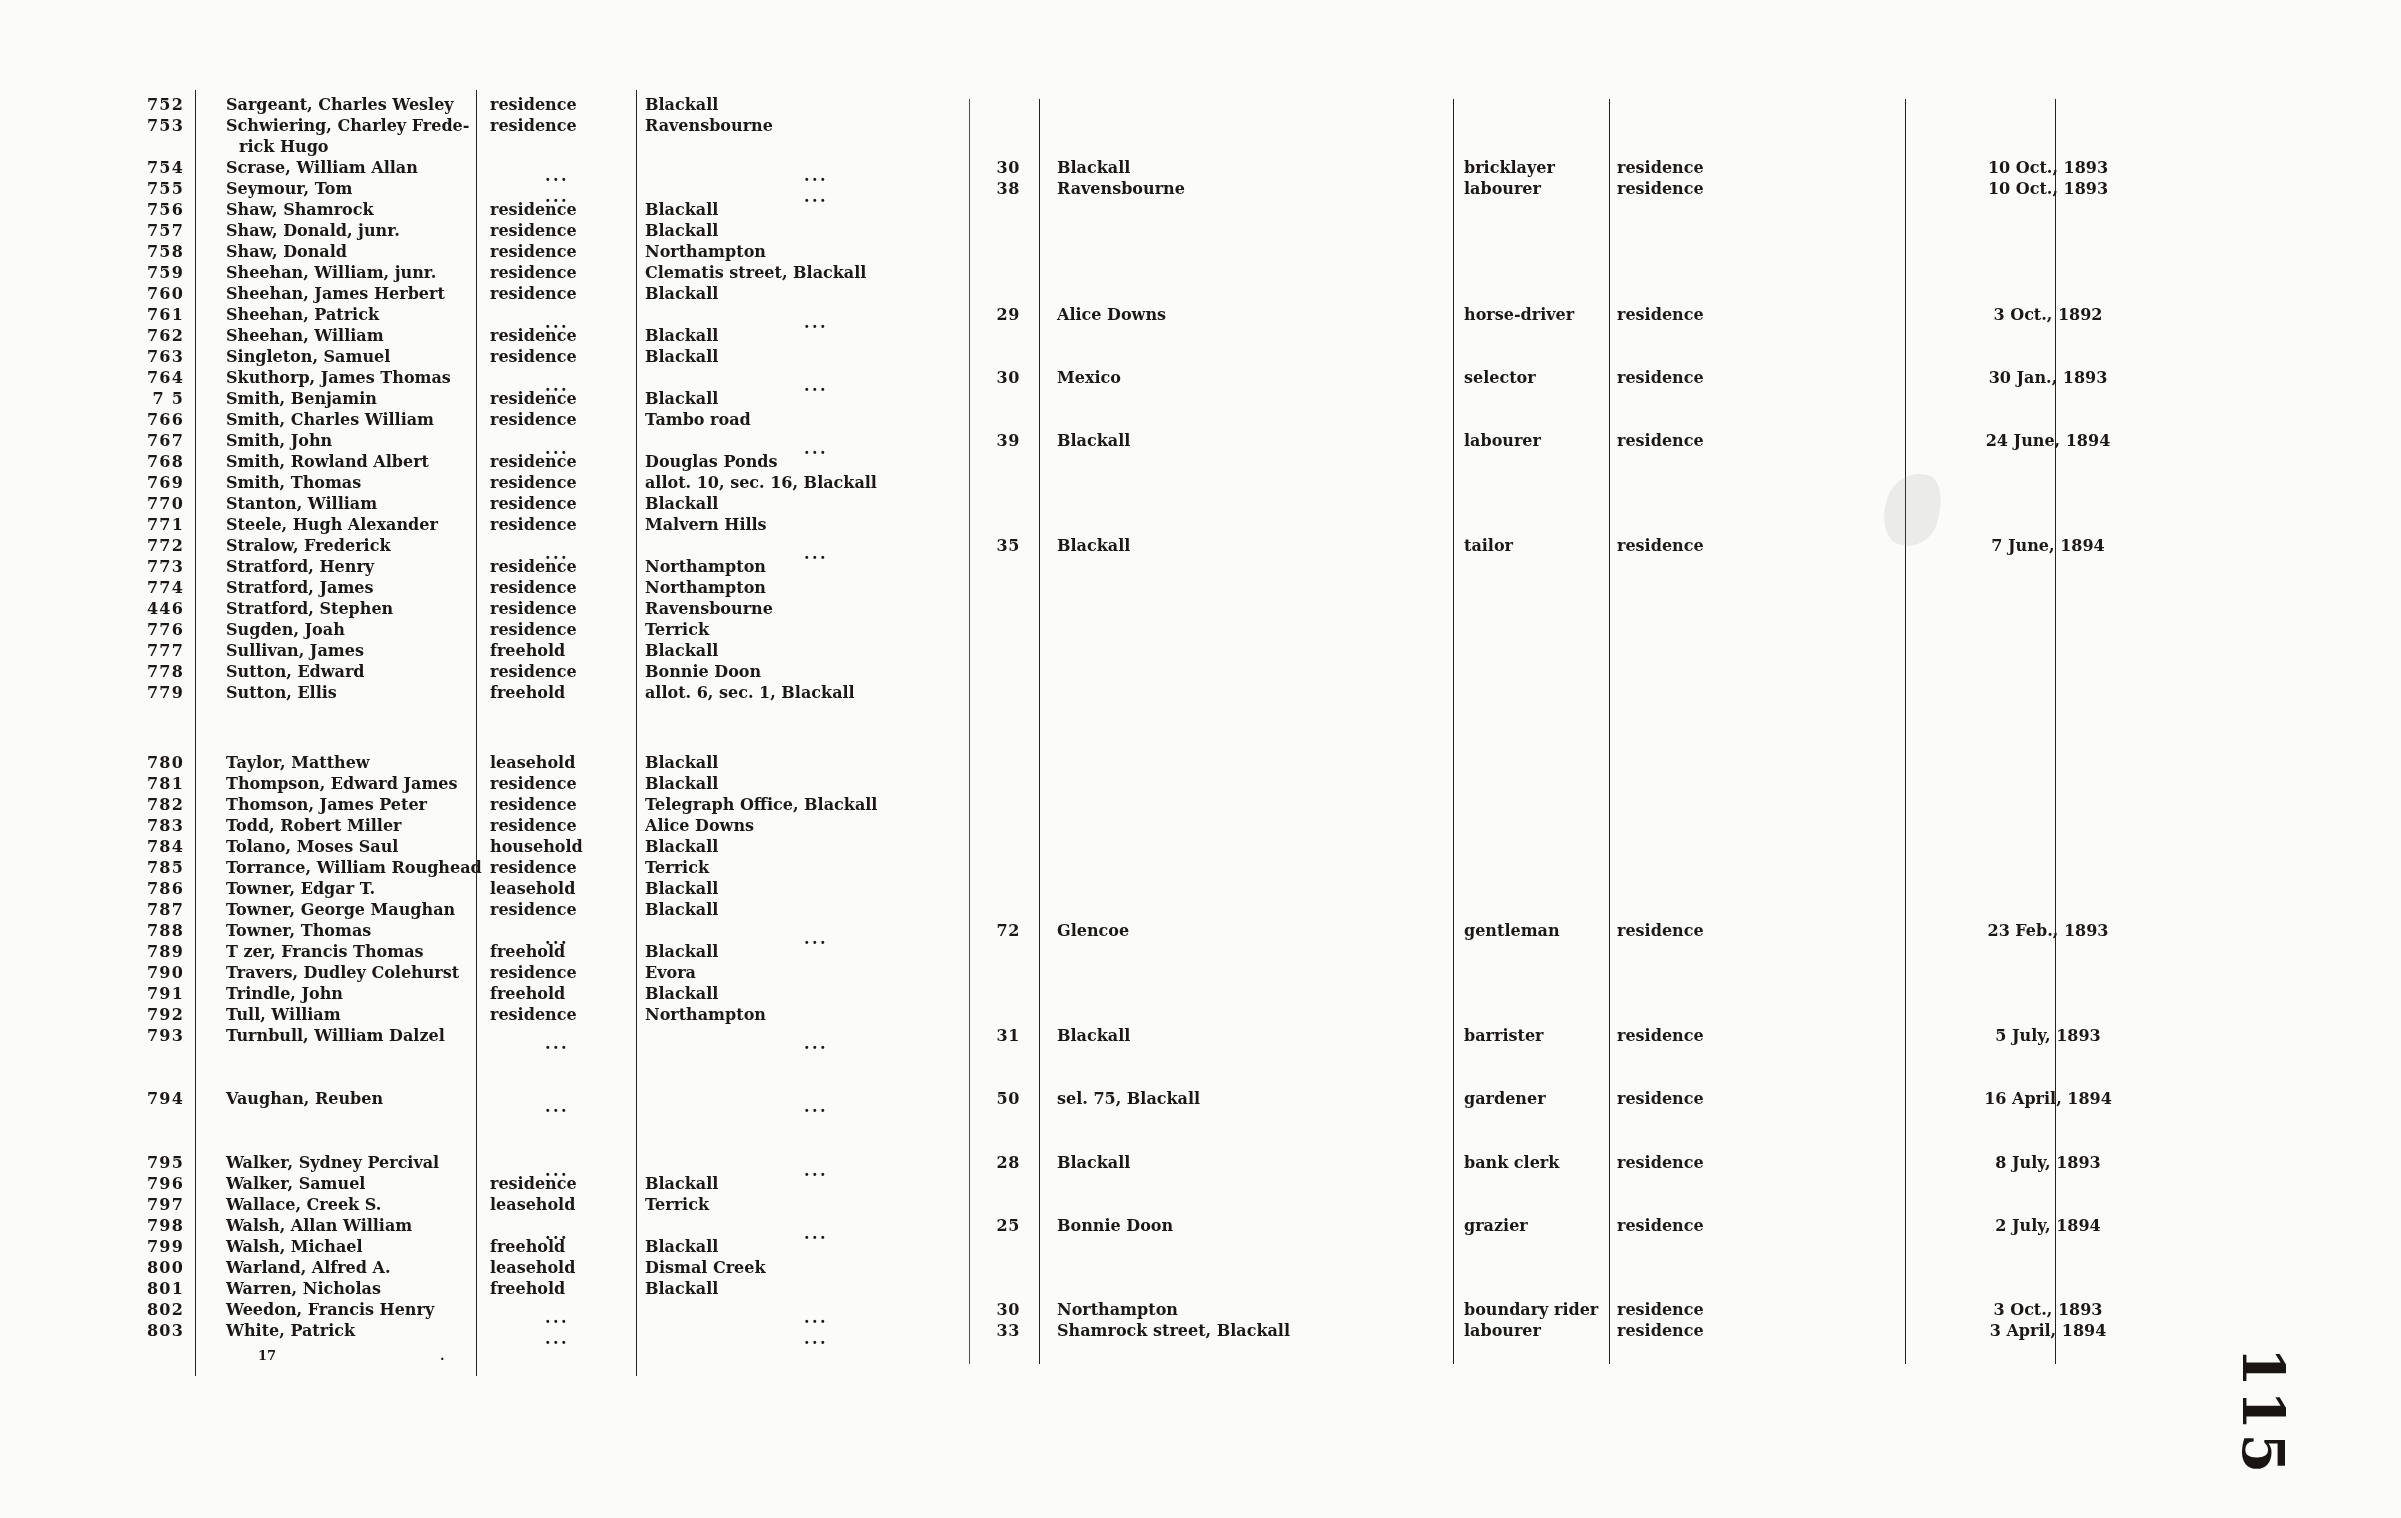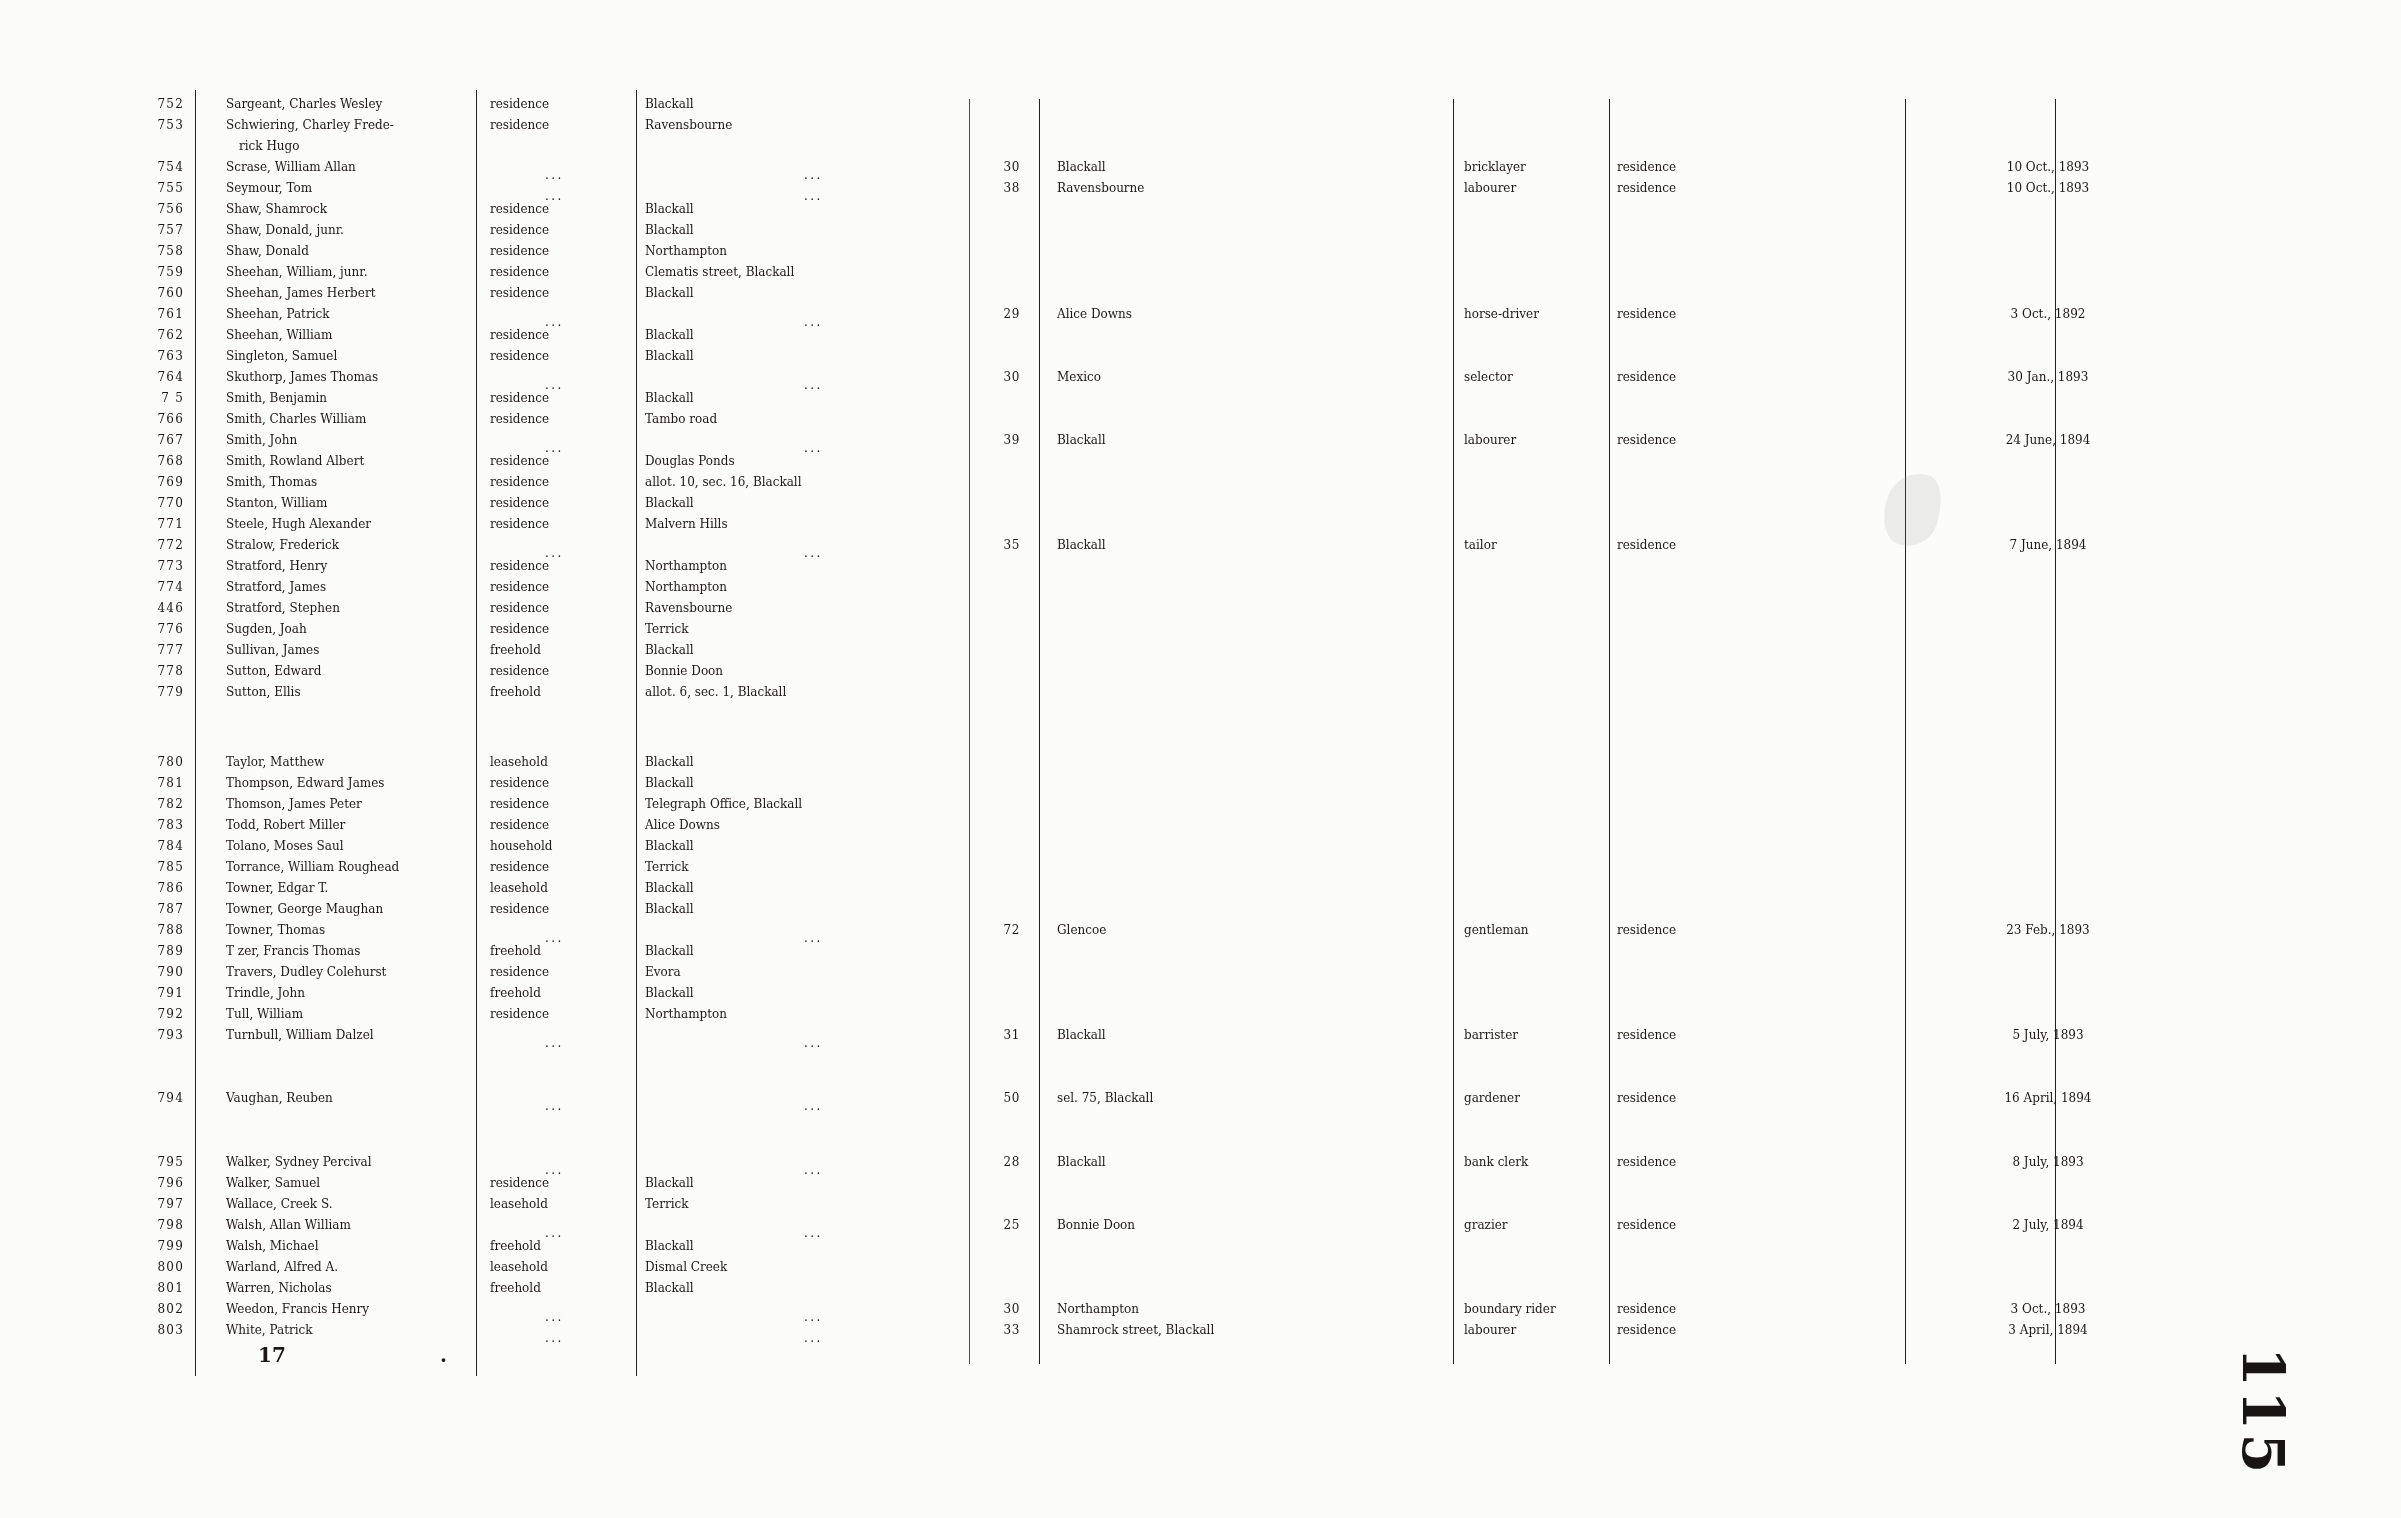--- a/index.html
+++ b/index.html
@@ -13,38 +13,38 @@
     -webkit-font-smoothing:antialiased;
   }
   .page{position:absolute;inset:0;}
   
   .vrule{position:absolute;width:1.2px;background:#26211b;}
   .vrule.left{top:90px;height:1286px;}
   .vrule.right{top:99px;height:1265px;}
   .vrule.broken{opacity:.8;}
   
   .table{position:absolute;left:0;top:94px;right:0;}
-  .row{position:relative;height:21px;font-size:12px;line-height:21px;font-weight:normal;white-space:nowrap;}
+  .row{position:relative;height:21px;font-size:16px;line-height:21px;font-weight:bold;white-space:nowrap;}
   .row span{position:absolute;top:0;}
   .gap{position:relative;}
   .c-no{left:93px;width:91px;text-align:right;letter-spacing:1.2px;}
   .c-name{left:206px;margin-left:20px;}
   .c-cont{left:239px;}
   .c-ten{left:490px;}
   .c-ten.dots{left:545px;}
   .c-loc{left:645px;}
   .c-loc.dots{left:804px;}
   .dots{top:7.8px !important;letter-spacing:2.4px;}
   .c-cno{left:953px;width:67px;text-align:right;letter-spacing:0.6px;}
   .c-cloc{left:1057px;}
   .c-cocc{left:1464px;}
   .c-cqual{left:1617px;}
   .c-cdate{left:1974px;width:148px;text-align:center;}
   
-  .footer-row{position:relative;height:24px;font-size:20px;line-height:21.5px;font-weight:bold;margin-top:3.6px;}
+  .footer-row{position:relative;height:24px;font-size:13px;line-height:21.5px;font-weight:bold;margin-top:3.6px;}
   .footer-sig{position:absolute;left:258px;}
   .footer-dot{position:absolute;left:440px;}
   
   .side-number{
     position:absolute;left:2297px;top:1347px;
     font-size:57px;font-weight:bold;letter-spacing:3.6px;
     transform:rotate(90deg);transform-origin:0 0;
     color:#191512;
   }
   

